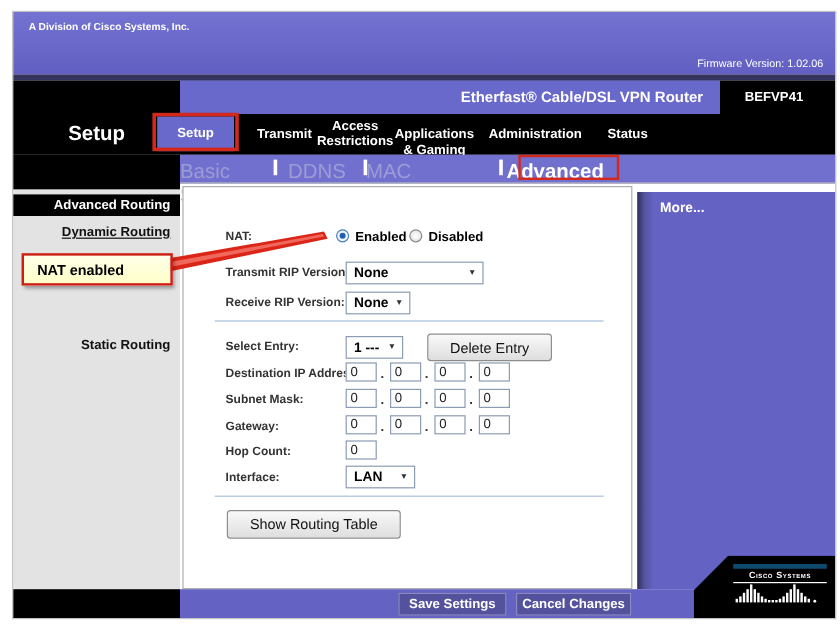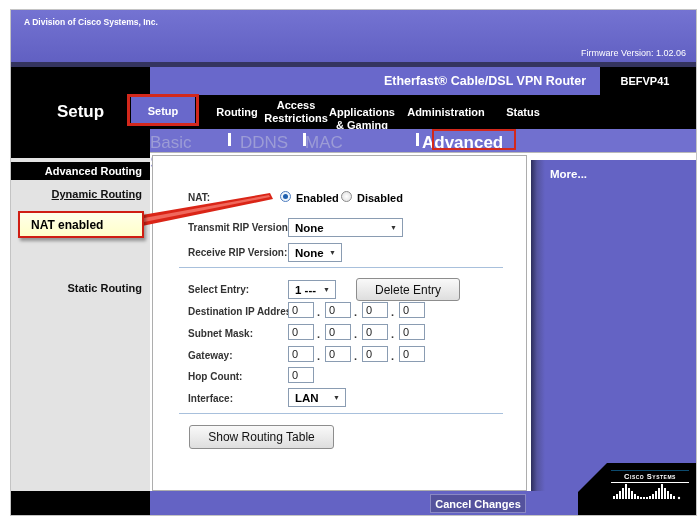--- a/index.html
+++ b/index.html
@@ -74,21 +74,21 @@
 
   
   .foot-black{left:11px;top:491px;width:139px;height:24px;background:#000;}
   .foot-purple{left:150px;top:491px;width:546px;height:24px;background:#6463c4;}
   .btn-purple{background:#54529d;border:1px solid #8a89c4;color:#fff;font-weight:bold;font-size:11px;
               display:flex;align-items:center;justify-content:center;cursor:pointer;box-sizing:border-box;}
   .cisco{left:578px;top:463px;width:118px;height:52px;background:#000;z-index:7;
          clip-path:polygon(24.6% 0,100% 0,100% 100%,0 100%,0 55.8%);}
   .cisco-inner{position:absolute;right:7px;top:7px;width:78px;text-align:center;color:#fff;}
   .cisco-name{font-size:7.5px;font-weight:bold;letter-spacing:.5px;font-variant:small-caps;
-              border-top:1px solid #0c4a6e;border-bottom:1px solid #fff;padding:1px 0;}
+              border-top:4px solid #0c4a6e;border-bottom:1px solid #fff;padding:1px 0;}
   .ui-outline{left:11px;top:10px;width:685px;height:505px;outline:1px solid #c4c4c4;pointer-events:none;}
   svg{display:block;}
 </style>
 </head>
 <body>
 
 <div class="screen">
 
   <div class="abs hdr">
     <div class="abs logo">
@@ -102,21 +102,21 @@
   <div class="abs product-box">Etherfast® Cable/DSL VPN Router</div>
   <div class="abs model">BEFVP41</div>
 
   <div class="abs row3"></div>
   <div class="abs left-black"></div>
   <div class="abs page-title">Setup</div>
 
   <div class="abs tab-setup-fill"></div>
   <div class="abs tab" style="left:131px;top:97px;width:64px;height:29px;">Setup</div>
   <div class="abs anno-box anno-setup"></div>
-  <div class="abs tab" style="left:206px;top:95px;width:62px;height:34px;">Routing</div>
+  <div class="abs tab" style="left:206px;top:95px;width:62px;height:34px;">Transmit</div>
   <div class="abs tab" style="left:264px;top:95px;width:64px;height:34px;">Access
 Restrictions</div>
   <div class="abs tab" style="left:328px;top:95px;width:68px;height:48px;">Applications
 &amp; Gaming</div>
   <div class="abs tab" style="left:408px;top:95px;width:76px;height:34px;">Administration</div>
   <div class="abs tab" style="left:488px;top:95px;width:70px;height:34px;">Status</div>
 
   <div class="abs subnav"></div>
   <div class="abs sn-item" style="left:150px;width:66px;">Basic Setup</div>
   <div class="abs sn-sep" style="left:228px;"></div>
@@ -206,20 +206,21 @@
 
     <div class="abs btn-gray" style="left:36px;top:269px;width:143px;height:22px;">Show Routing Table</div>
   </div>
 
   <div class="abs rightpanel">
     <div class="more">More...</div>
   </div>
 
   <div class="abs foot-black"></div>
   <div class="abs foot-purple"></div>
+  <div class="abs btn-purple" style="left:332px;top:494px;width:90px;height:19px;">Save Settings</div>
   <div class="abs btn-purple" style="left:430px;top:494px;width:96px;height:19px;">Cancel Changes</div>
 
   <div class="abs cisco">
     <div class="cisco-inner">
       <div class="cisco-name">Cisco Systems</div>
       <svg width="78" height="17" viewBox="0 0 78 17">
         <g fill="#fff">
           <rect x="2" y="13" width="2" height="3"></rect>
             <rect x="5" y="11" width="2" height="5"></rect>
           <rect x="8" y="8" width="2" height="8"></rect>

